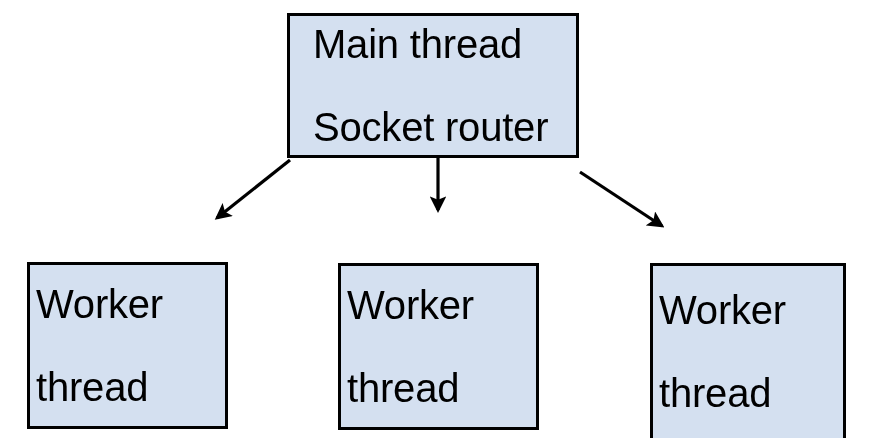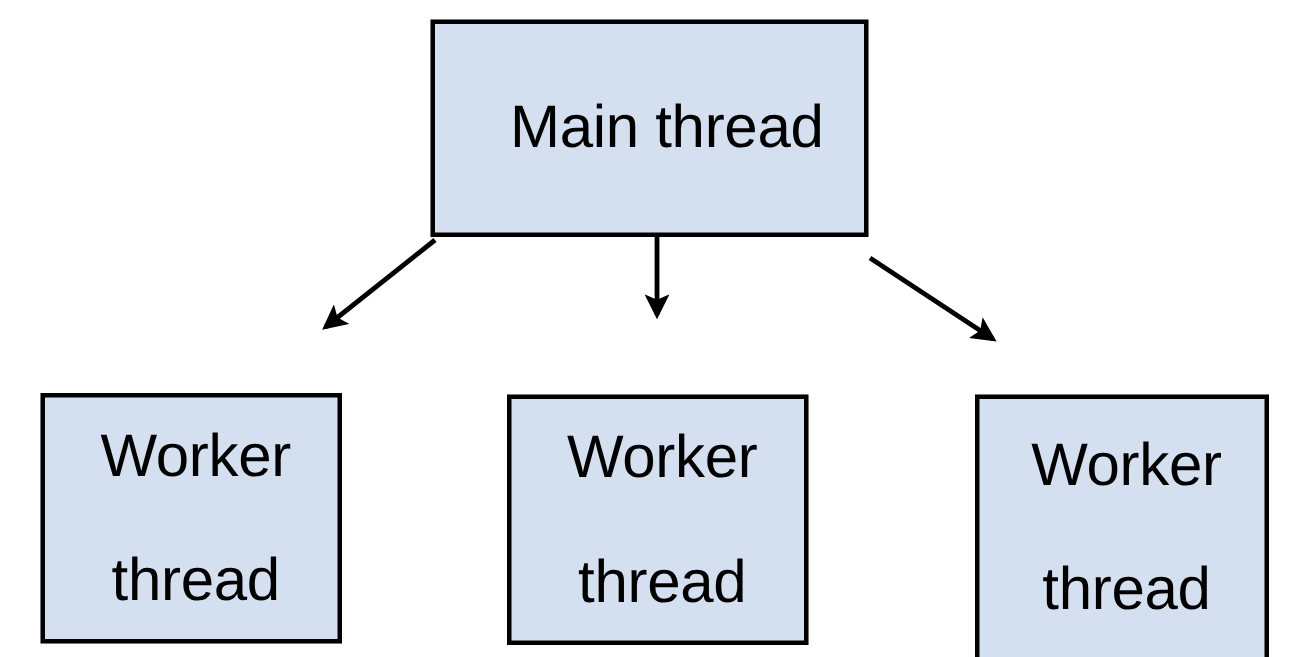--- a/index.html
+++ b/index.html
@@ -20,21 +20,21 @@
     background: #ffffff;
   }
   .node-box {
     position: absolute;
     box-sizing: border-box;
     background: #d4e0f0;
     border: 3px solid #000000;
     display: flex;
     flex-direction: column;
     justify-content: center;
-    align-items: center;
+    align-items: flex-start;
     gap: 36px;
   }
   .node-label {
     font-size: 40px;
     line-height: 47px;
     color: #000000;
     white-space: pre;
     padding-left: 6px;
     font-weight: 400;
     letter-spacing: -0.2px;
@@ -87,20 +87,21 @@
 
     <line x1="290" y1="160" x2="217" y2="218" stroke="#000000" stroke-width="3.2" marker-end="url(#arrowhead)"></line>
 
     <line x1="438" y1="158" x2="438" y2="210" stroke="#000000" stroke-width="3.2" marker-end="url(#arrowhead)"></line>
 
     <line x1="580" y1="172" x2="662" y2="226" stroke="#000000" stroke-width="3.2" marker-end="url(#arrowhead)"></line>
   </svg>
 
   <div class="node-box" id="main-node">
     <div class="node-label">Main thread</div>
+    <div class="node-label">Socket router</div>
   </div>
 
   <div class="node-box" id="worker-node-1">
     <div class="node-label">Worker</div>
     <div class="node-label">thread</div>
   </div>
 
   <div class="node-box" id="worker-node-2">
     <div class="node-label">Worker</div>
     <div class="node-label">thread</div>

